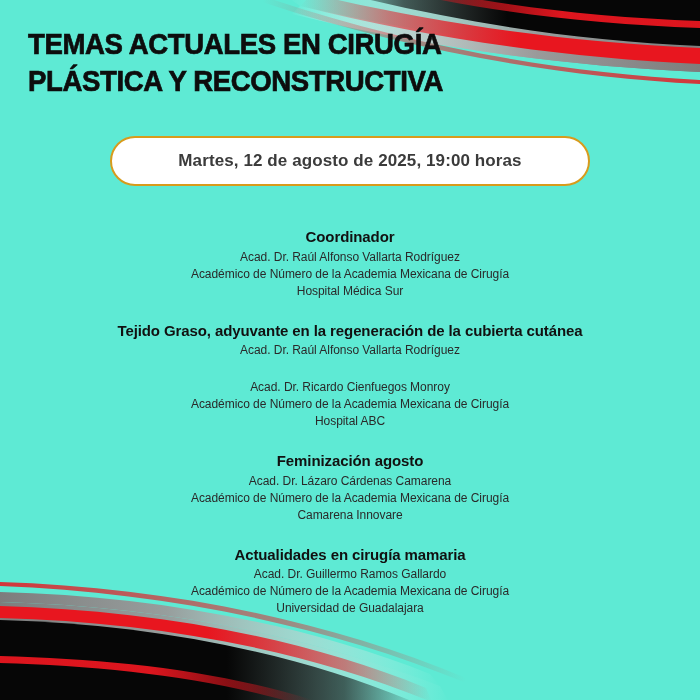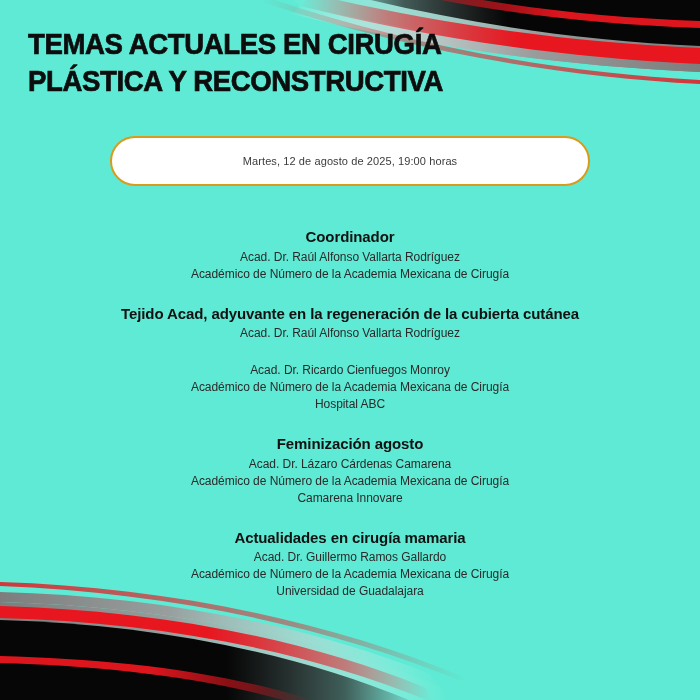--- a/index.html
+++ b/index.html
@@ -81,24 +81,24 @@
     width: 480px;
     height: 50px;
     border: 2px solid #d89b1c;
     border-radius: 25px;
     display: flex;
     align-items: center;
     justify-content: center;
     background: #ffffff;
   }
   .date-text {
-    font-size: 11px;
+    font-size: 17px;
     color: #3b3b3b;
     letter-spacing: 0.1px;
-    font-weight: 400;
+    font-weight: 700;
     white-space: nowrap;
   }
 
   
   .program {
     position: absolute;
     top: 226px;
     left: 0;
     width: 700px;
     text-align: center;
@@ -184,24 +184,25 @@
       <span class="date-text">Martes, 12 de agosto de 2025, 19:00 horas</span>
     </div>
   </div>
 
   <div class="program">
 
     <div class="block">
       <p class="block-heading">Coordinador</p>
       <p class="block-line">Acad. Dr. Raúl Alfonso Vallarta Rodríguez</p>
       <p class="block-line">Académico de Número de la Academia Mexicana de Cirugía</p>
-    </div>
-
-    <div class="block">
-      <p class="block-heading">Tejido Acad, adyuvante en la regeneración de la cubierta cutánea</p>
+      <p class="block-line">Hospital Médica Sur</p>
+    </div>
+
+    <div class="block">
+      <p class="block-heading">Tejido Graso, adyuvante en la regeneración de la cubierta cutánea</p>
       <p class="block-line">Acad. Dr. Raúl Alfonso Vallarta Rodríguez</p>
     </div>
 
     <div class="block">
       <p class="block-line">Acad. Dr. Ricardo Cienfuegos Monroy</p>
       <p class="block-line">Académico de Número de la Academia Mexicana de Cirugía</p>
       <p class="block-line">Hospital ABC</p>
     </div>
 
     <div class="block">

